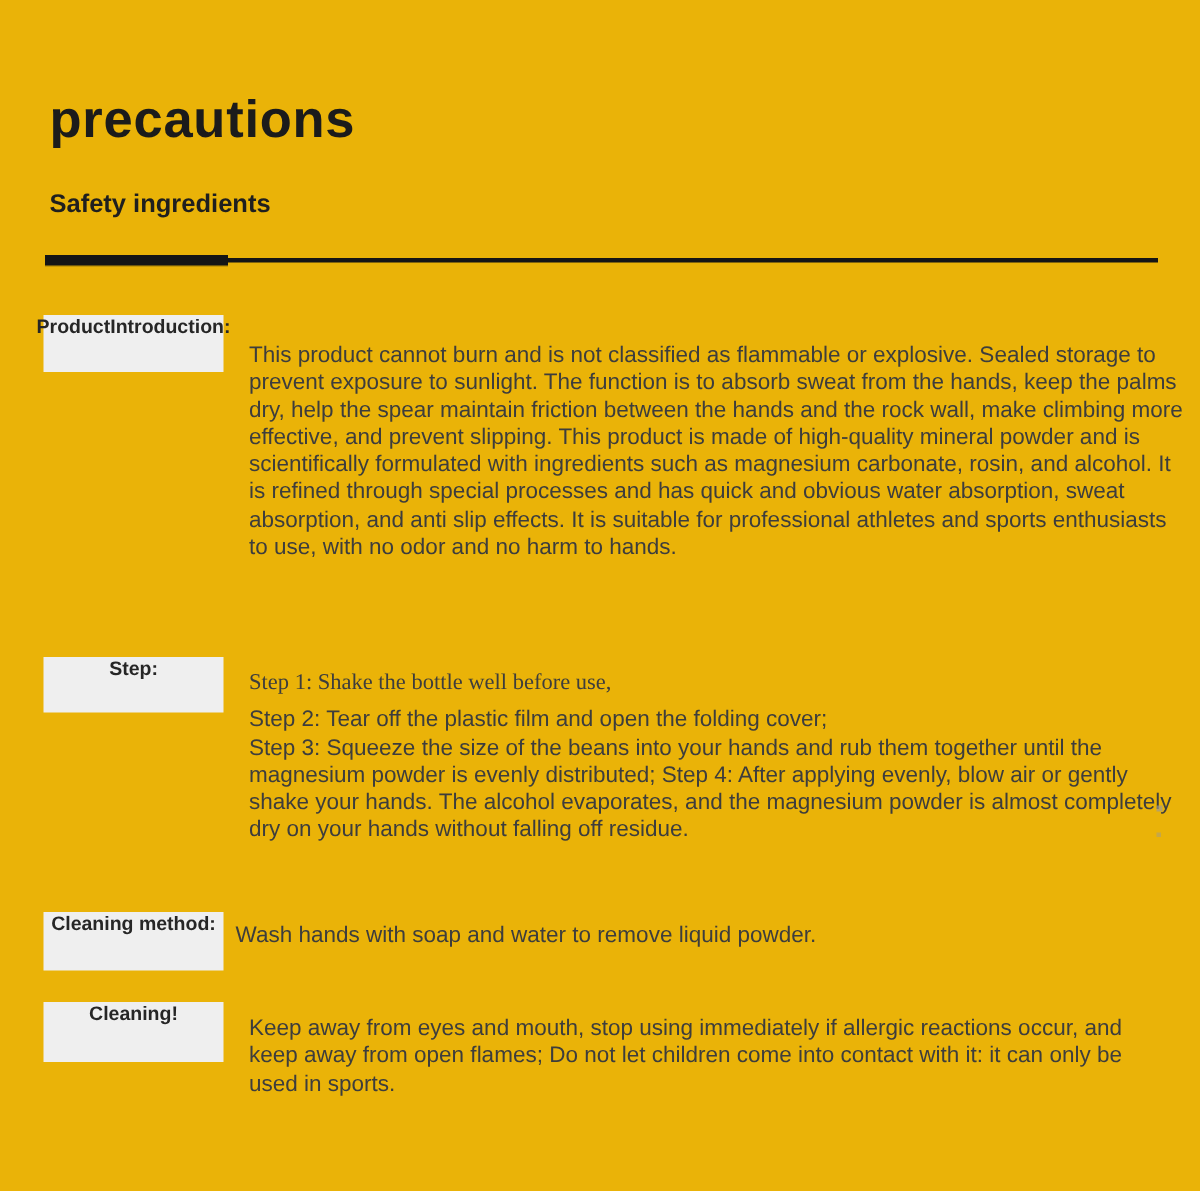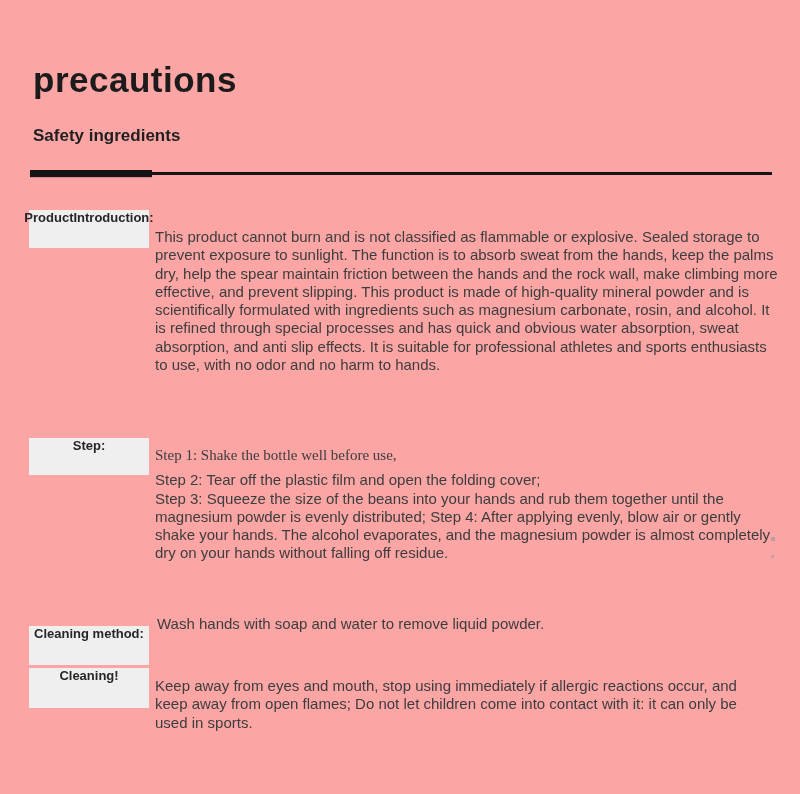--- a/index.html
+++ b/index.html
@@ -5,21 +5,21 @@
   * { margin: 0; padding: 0; box-sizing: border-box; }
   html, body { background: #ffffff; }
   body {
     font-family: "Liberation Sans", "DejaVu Sans", sans-serif;
     color: #3d3d3d;
   }
   .page {
     position: relative;
     width: 800px;
     height: 794px;
-    background: #fca5a5;
+    background: #eab308;
     overflow: hidden;
   }
   .page-title {
     position: absolute;
     left: 33px;
     top: 60px;
     font-size: 35px;
     font-weight: bold;
     color: #1b1b1b;
     letter-spacing: 0.5px;
@@ -58,26 +58,26 @@
     font-size: 13px;
     font-weight: bold;
     text-align: center;
     display: flex;
     flex-direction: row;
     justify-content: center;
     line-height: 15px;
   }
   .label-product  { top: 210px; height: 38px; }
   .label-usage    { top: 438px; height: 37px; }
-  .label-cleaning { top: 626px; height: 39px; text-align: center; }
+  .label-cleaning { top: 608px; height: 39px; text-align: center; }
   .label-warning  { top: 668px; height: 40px; }
 
   .body-text {
     position: absolute;
-    left: 155px;
+    left: 166px;
     width: 624px;
     font-size: 15px;
     line-height: 18.3px;
     color: #3d3d3d;
   }
   .text-product  { top: 228px; }
   .text-usage    { top: 446px; }
   .text-cleaning { top: 615px; width: 610px; left: 157px; }
   .text-warning  { top: 677px; width: 616px; }
 

